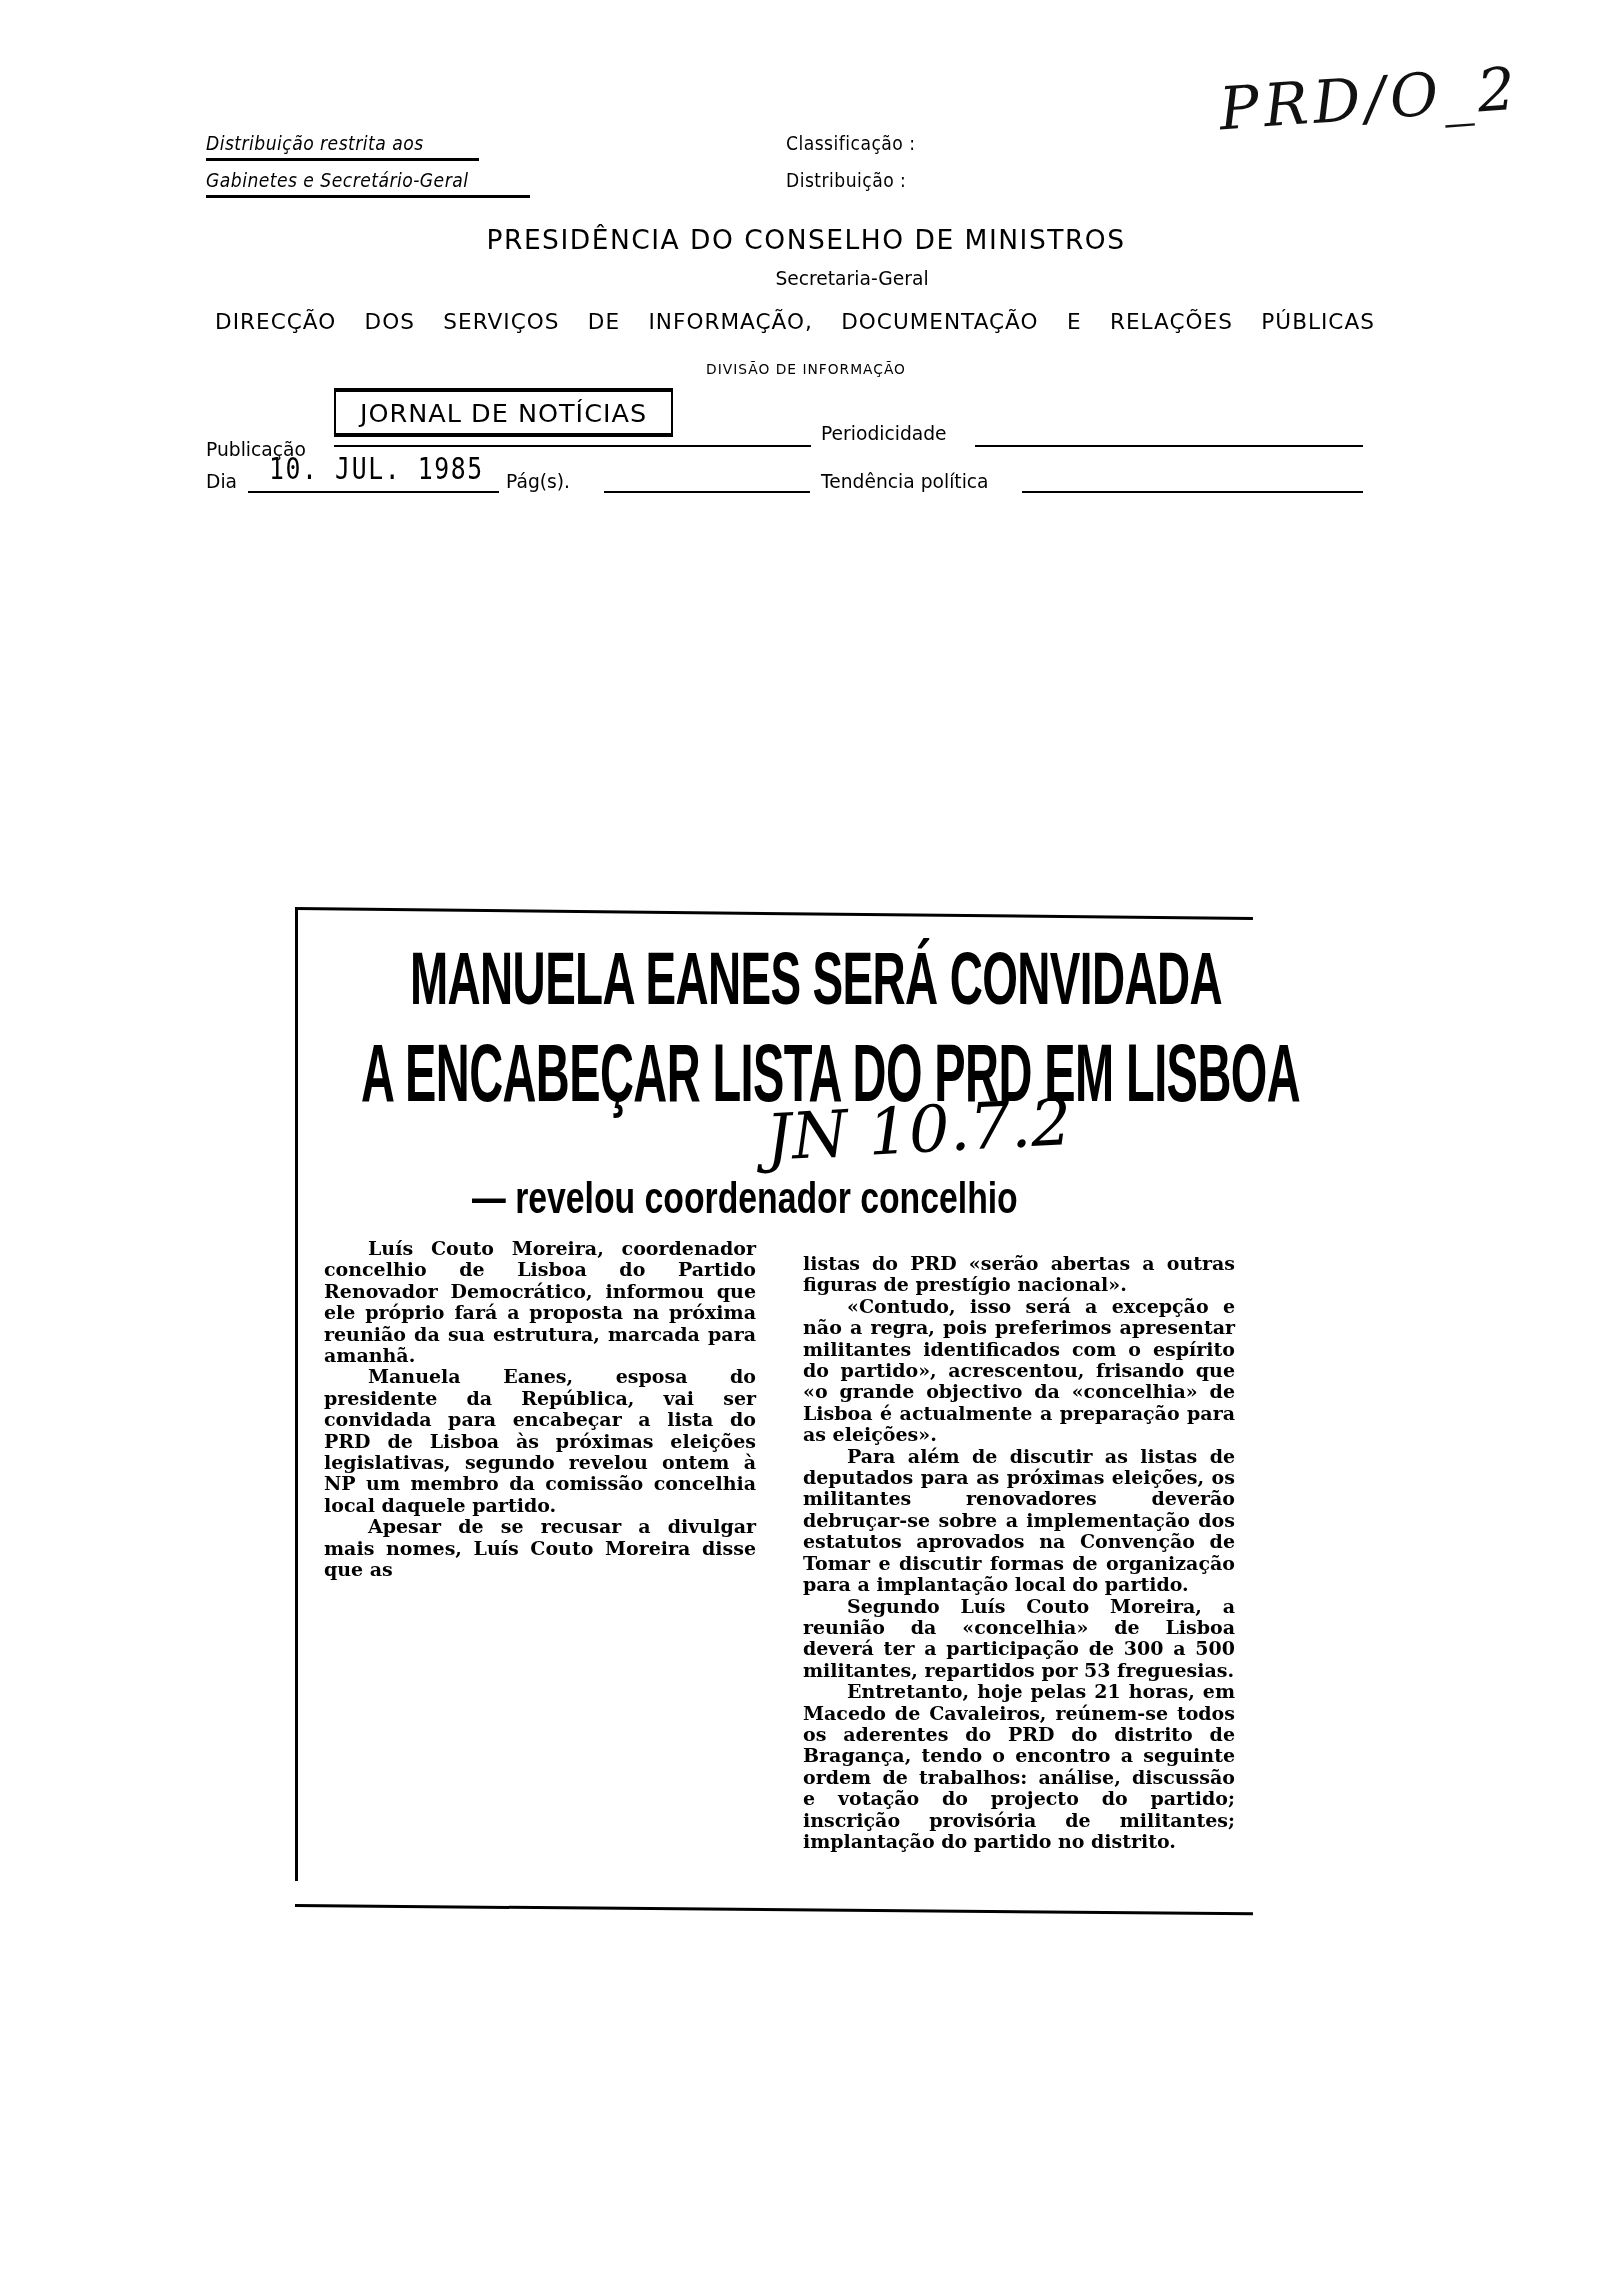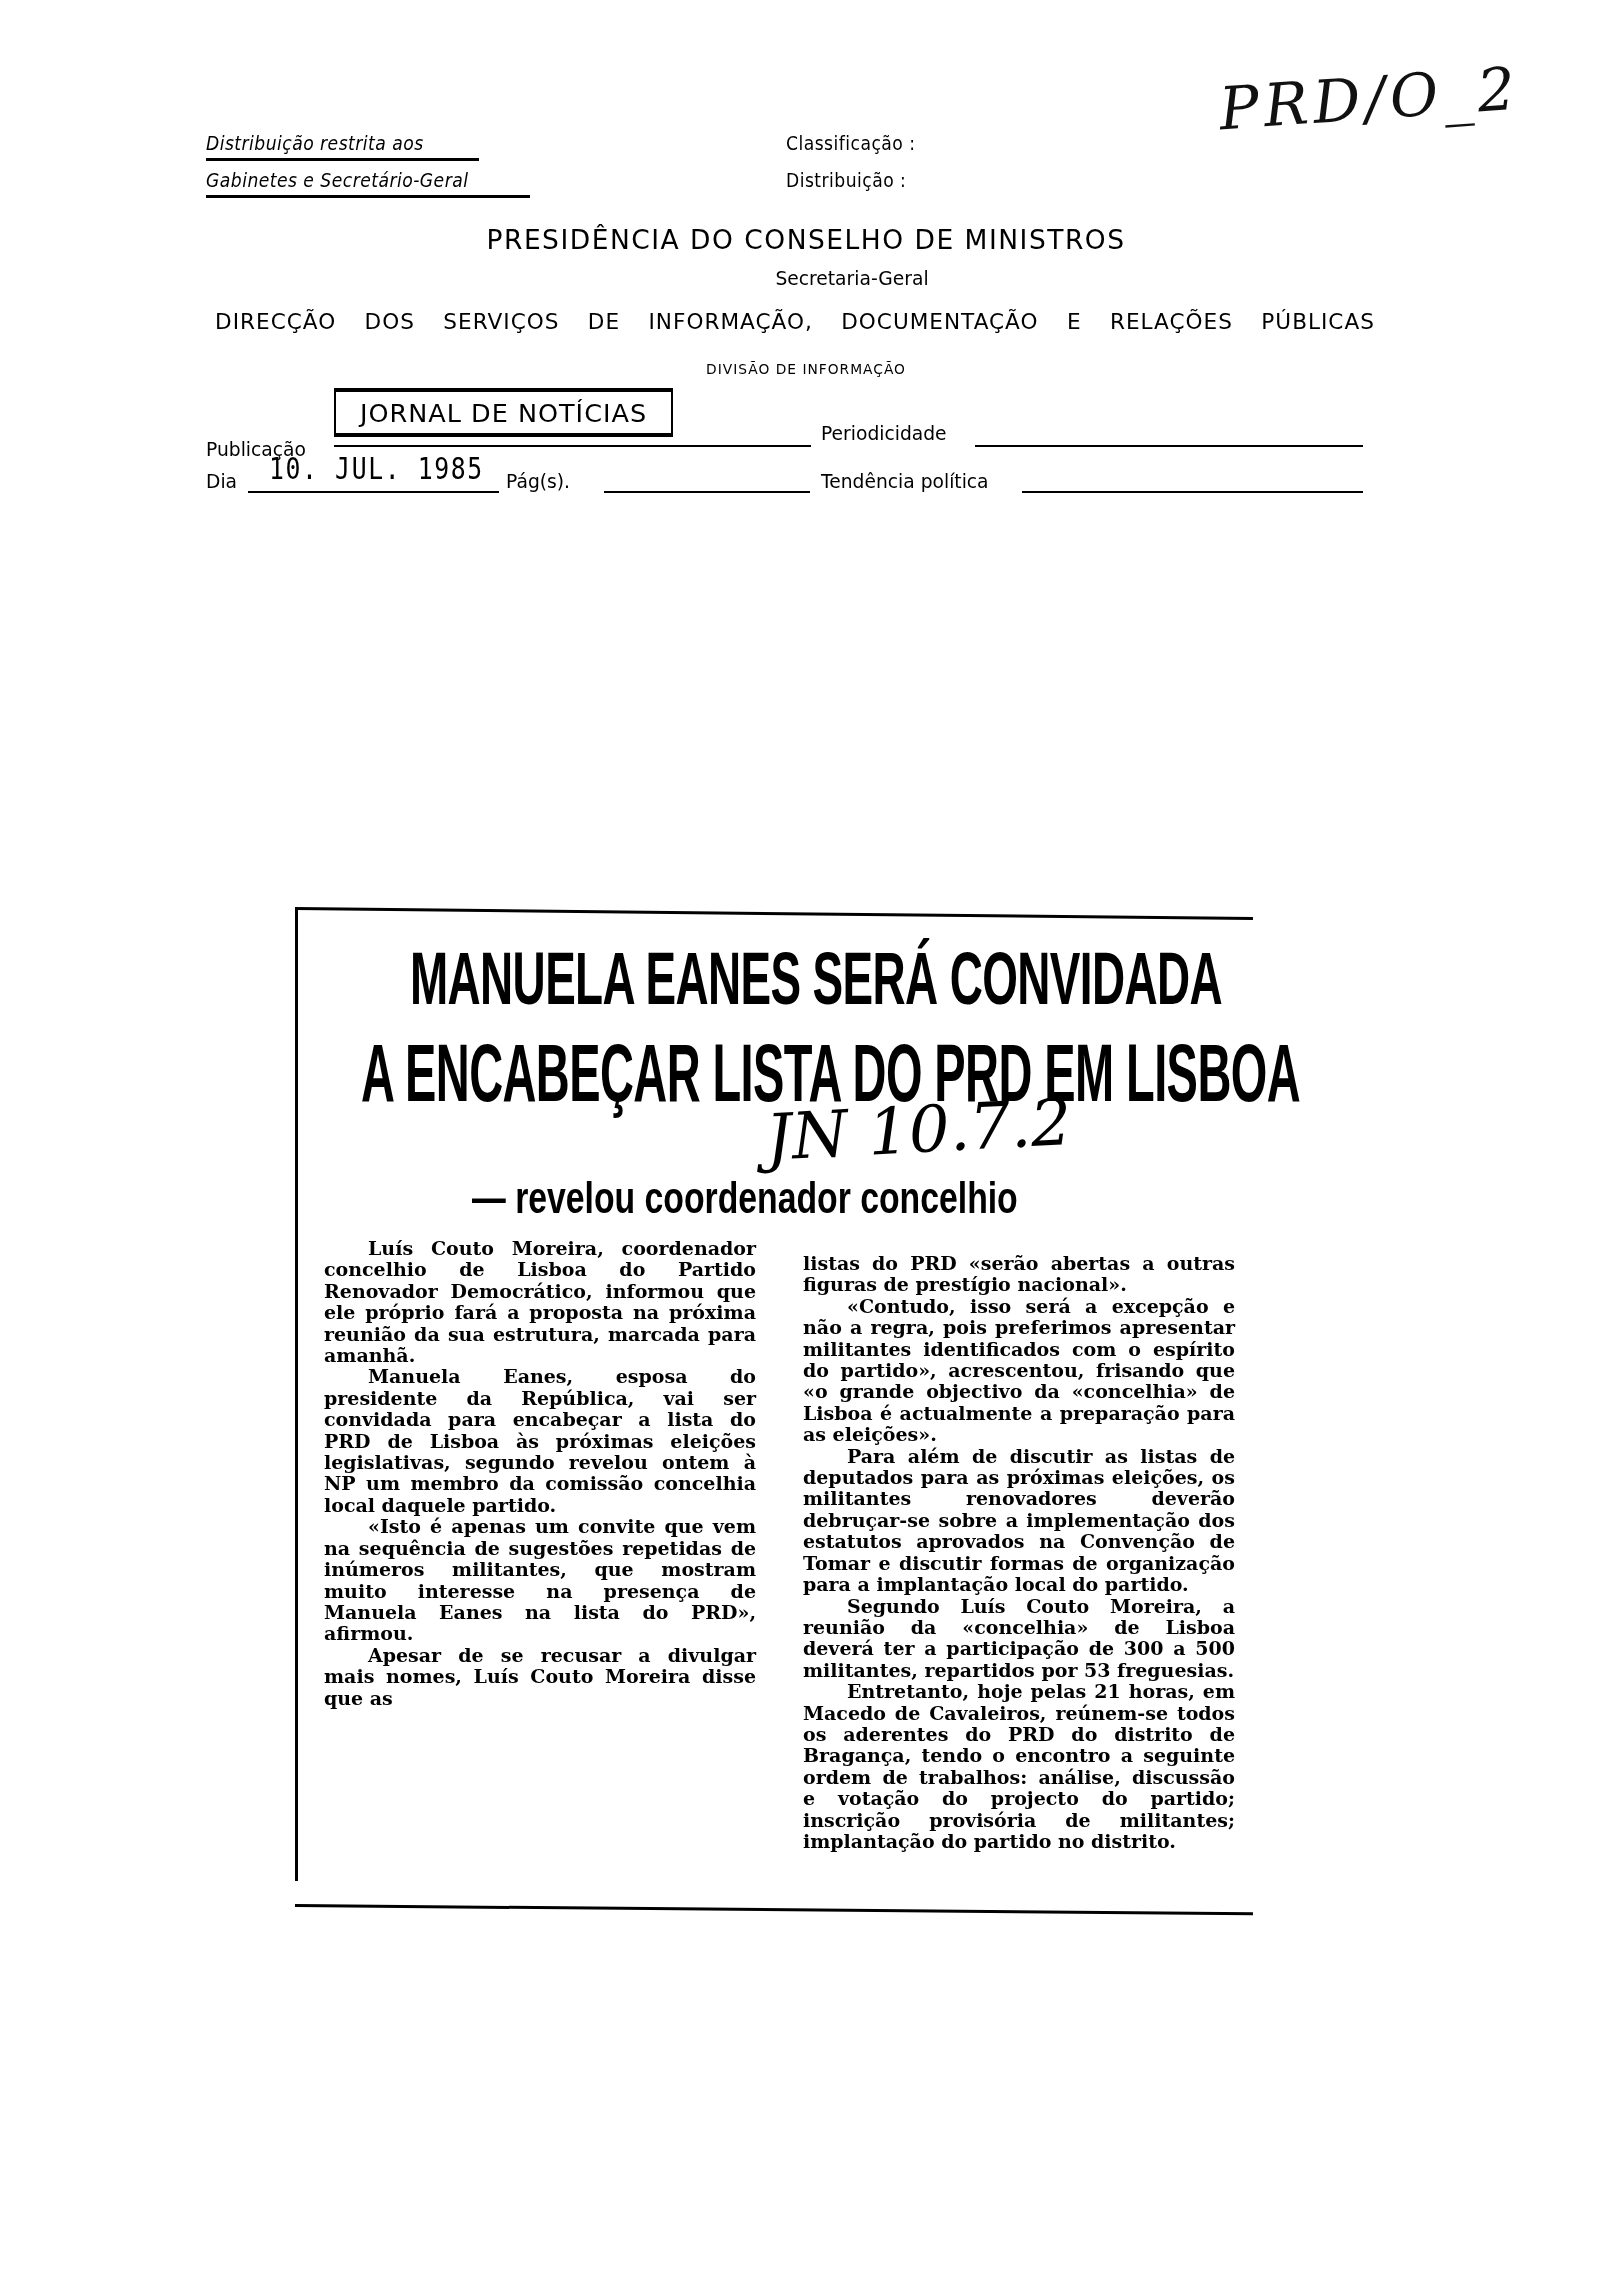--- a/index.html
+++ b/index.html
@@ -79,21 +79,20 @@
 
 <div class="headline hl1">MANUELA EANES SERÁ CONVIDADA</div>
 <div class="headline hl2">A ENCABEÇAR LISTA DO PRD EM LISBOA</div>
 <div class="headline hl3">— revelou coordenador concelhio</div>
 
 <div class="handwriting" style="left:766px; top:1093px; font-size:64px; color:#000; transform:rotate(-3deg);">JN 10.7.2</div>
 
 <div class="col col1">
   <p>Luís Couto Moreira, coordenador concelhio de Lisboa do Partido Renovador Democrático, informou que ele próprio fará a proposta na próxima reunião da sua estrutura, marcada para amanhã.</p>
   <p>Manuela Eanes, esposa do presidente da República, vai ser convidada para encabeçar a lista do PRD de Lisboa às próximas eleições legislativas, segundo revelou ontem à NP um membro da comissão concelhia local daquele partido.</p>
-  <p>«Isto é apenas um convite que vem na sequência de sugestões repetidas de inúmeros militantes, que mostram muito interesse na presença de Manuela Eanes na lista do PRD», afirmou.</p>
   <p>Apesar de se recusar a divulgar mais nomes, Luís Couto Moreira disse que as</p>
 </div>
 
 <div class="col col2">
   <p class="noindent">listas do PRD «serão abertas a outras figuras de prestígio nacional».</p>
   <p>«Contudo, isso será a excepção e não a regra, pois preferimos apresentar militantes identificados com o espírito do partido», acrescentou, frisando que «o grande objectivo da «concelhia» de Lisboa é actualmente a preparação para as eleições».</p>
   <p>Para além de discutir as listas de deputados para as próximas eleições, os militantes renovadores deverão debruçar-se sobre a implementação dos estatutos aprovados na Convenção de Tomar e discutir formas de organização para a implantação local do partido.</p>
   <p>Segundo Luís Couto Moreira, a reunião da «concelhia» de Lisboa deverá ter a participação de 300 a 500 militantes, repartidos por 53 freguesias.</p>
   <p>Entretanto, hoje pelas 21 horas, em Macedo de Cavaleiros, reúnem-se todos os aderentes do PRD do distrito de Bragança, tendo o encontro a seguinte ordem de trabalhos: análise, discussão e votação do projecto do partido; inscrição provisória de militantes; implantação do partido no distrito.</p>
 </div>

